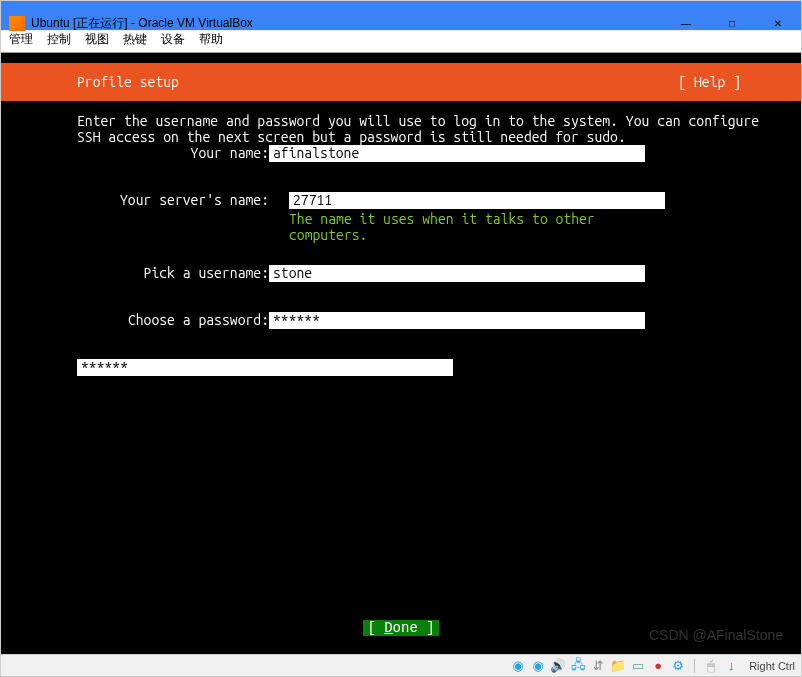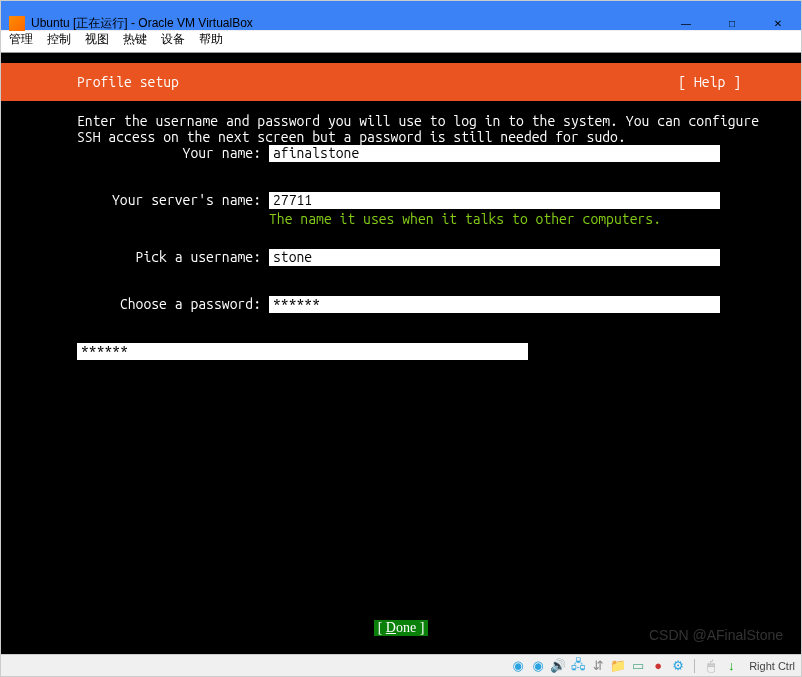--- a/index.html
+++ b/index.html
@@ -74,29 +74,28 @@
       padding: 12px 30px 0 76px;
       color: #fff;
       flex: 1;
     }
     .intro-text { line-height: 1.15; }
     .form-row {
       display: flex;
       align-items: flex-start;
       margin-bottom: 30px;
     }
-    .form-row.tight { margin-bottom: 4px; }
+    .form-row.tight { margin-bottom: 4px; gap: 20px; }
     .form-label {
       width: 192px;
       text-align: right;
-      padding-right: 8px;
       white-space: nowrap;
     }
     .form-field {
-      width: 451px;
+      width: 376px;
     }
     .text-input {
       background: #fff;
       color: #000;
       padding: 0 4px;
       height: 17px;
       line-height: 17px;
       font-family: inherit;
       font-size: inherit;
     }
@@ -107,21 +106,21 @@
     }
     .done-bar {
       text-align: center;
       padding-bottom: 18px;
     }
     .done-btn {
       display: inline-block;
       background: #0a7f0a;
       color: #fff;
       padding: 0 4px;
-      font-family: Liberation Serif, serif;
+      font-family: Liberation Mono, monospace;
     }
     .done-btn .u { text-decoration: underline; }
     
     .statusbar {
       height: 22px;
       background: #f0f0f0;
       border-top: 1px solid #ccc;
       display: flex;
       align-items: center;
       justify-content: flex-end;

